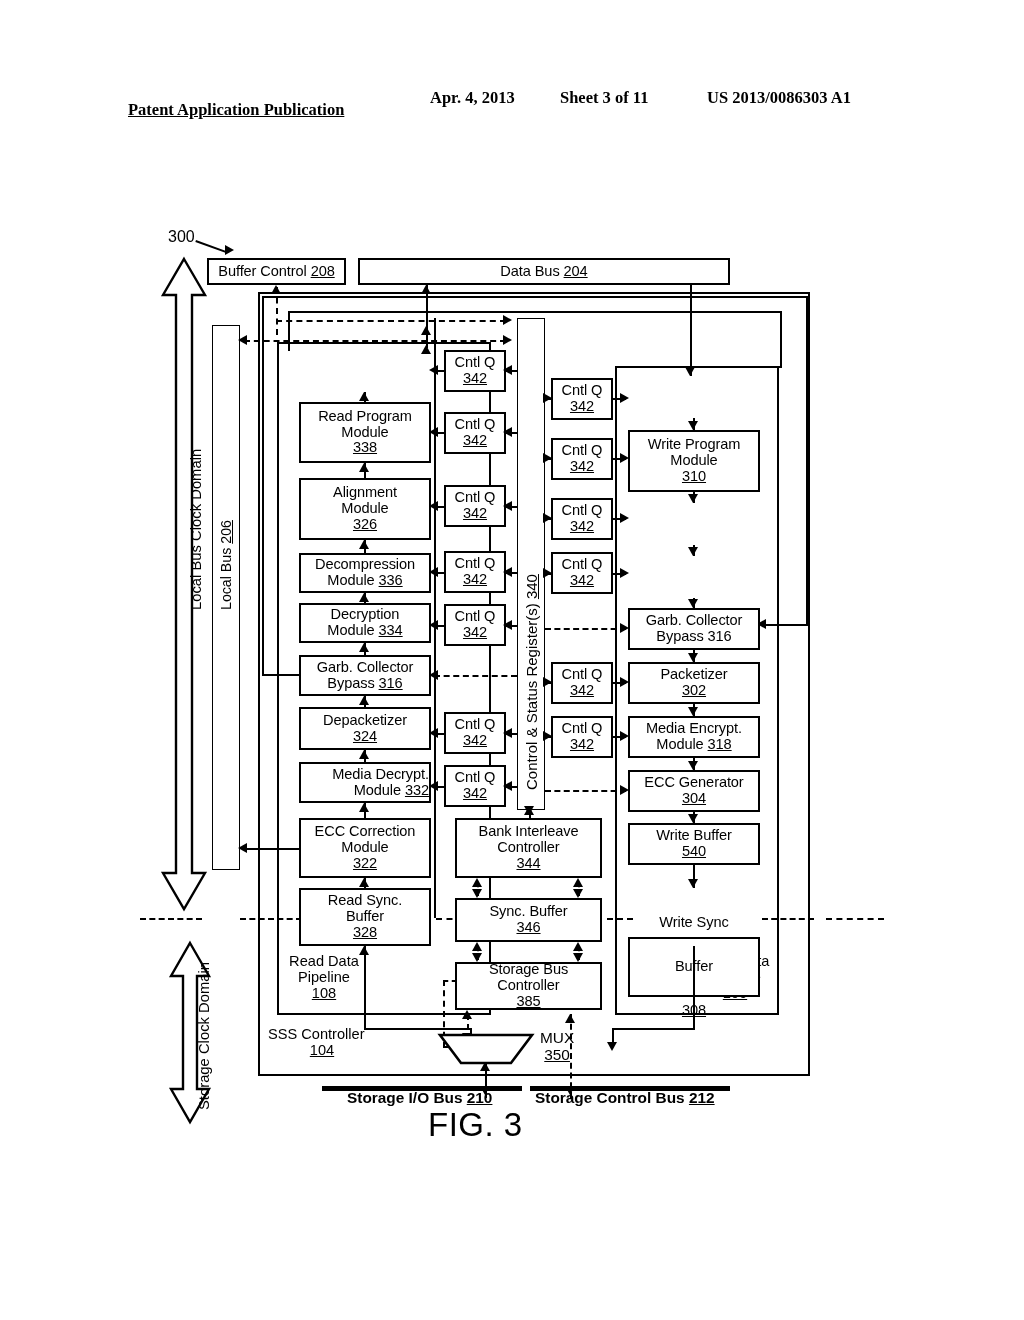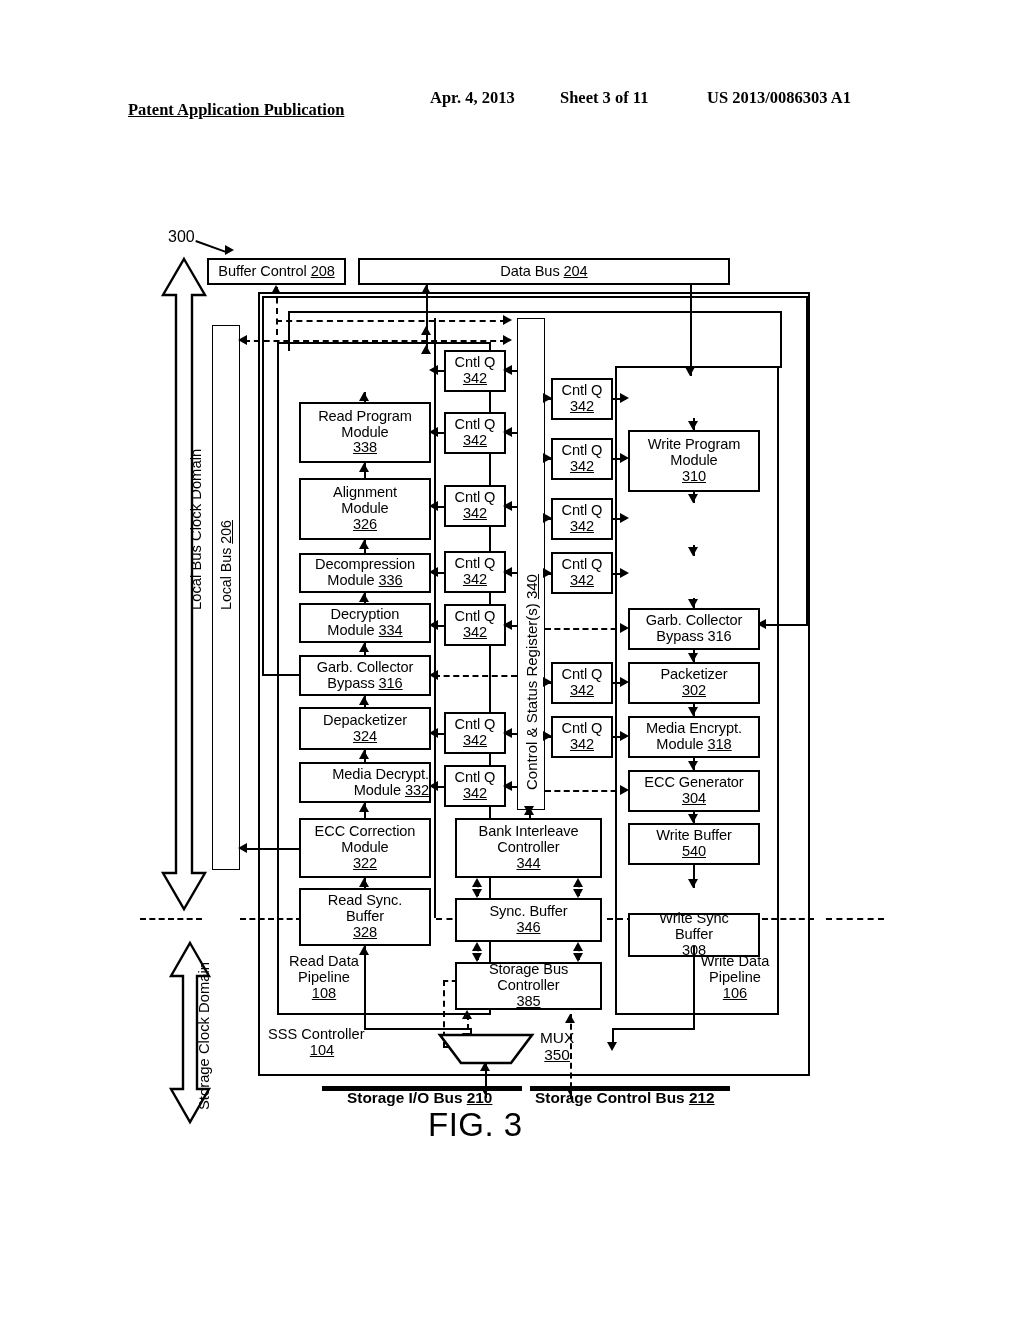--- a/index.html
+++ b/index.html
@@ -382,21 +382,21 @@
     <div class="row"><span>Module</span>&nbsp;<span class="ul">318</span></div>
   </div>
   <div class="box" style="left:628px;top:770px;width:132px;height:42px;">
     <div class="row">ECC Generator</div>
     <div class="row ul">304</div>
   </div>
   <div class="box" style="left:628px;top:823px;width:132px;height:42px;">
     <div class="row">Write Buffer</div>
     <div class="row ul">540</div>
   </div>
-  <div class="box" style="left:628px;top:913px;width:132px;height:44px;">
+  <div class="box" style="left:628px;top:937px;width:132px;height:60px;gap:28px;">
     <div class="row">Write Sync</div>
     <div class="row">Buffer</div>
     <div class="row ul">308</div>
   </div>
 
   <div class="v" style="left:693px;top:418px;height:12px;"></div>
   <div class="ar ar-d" style="left:688px;top:421px;"></div>
   <div class="v" style="left:693px;top:492px;height:11px;"></div>
   <div class="ar ar-d" style="left:688px;top:494px;"></div>
   <div class="v" style="left:693px;top:545px;height:11px;"></div>

